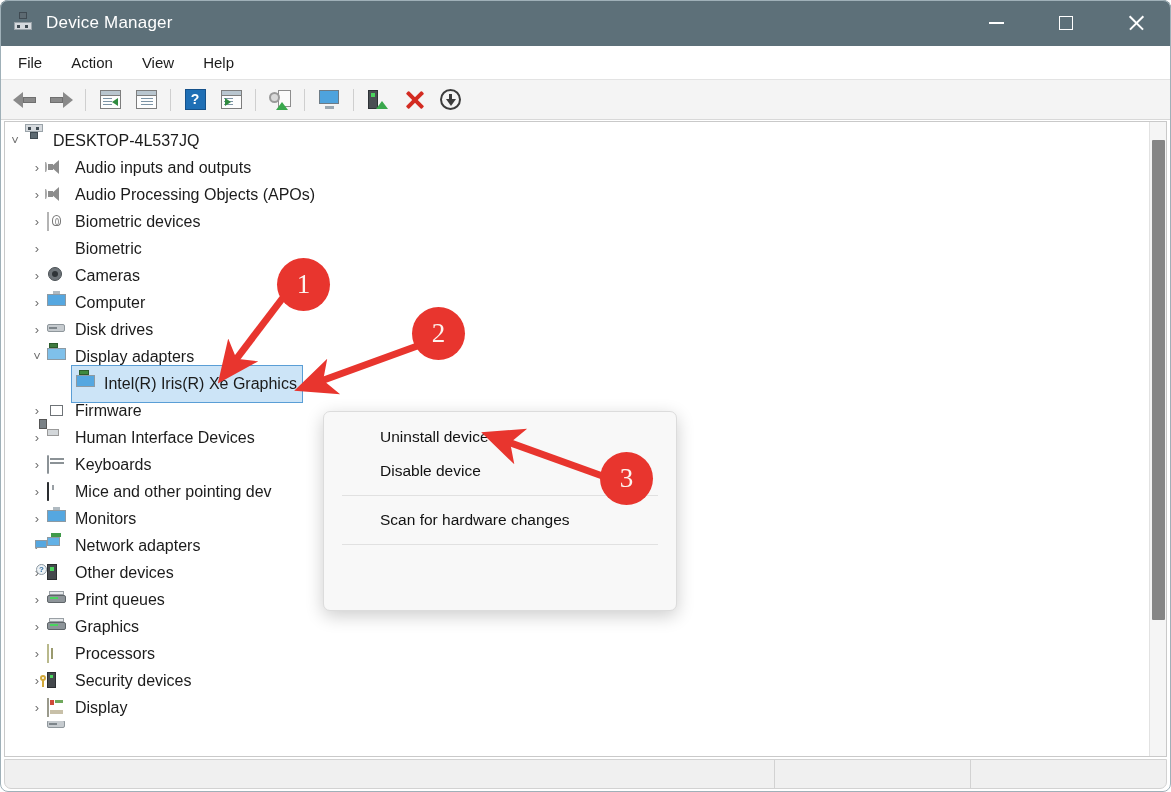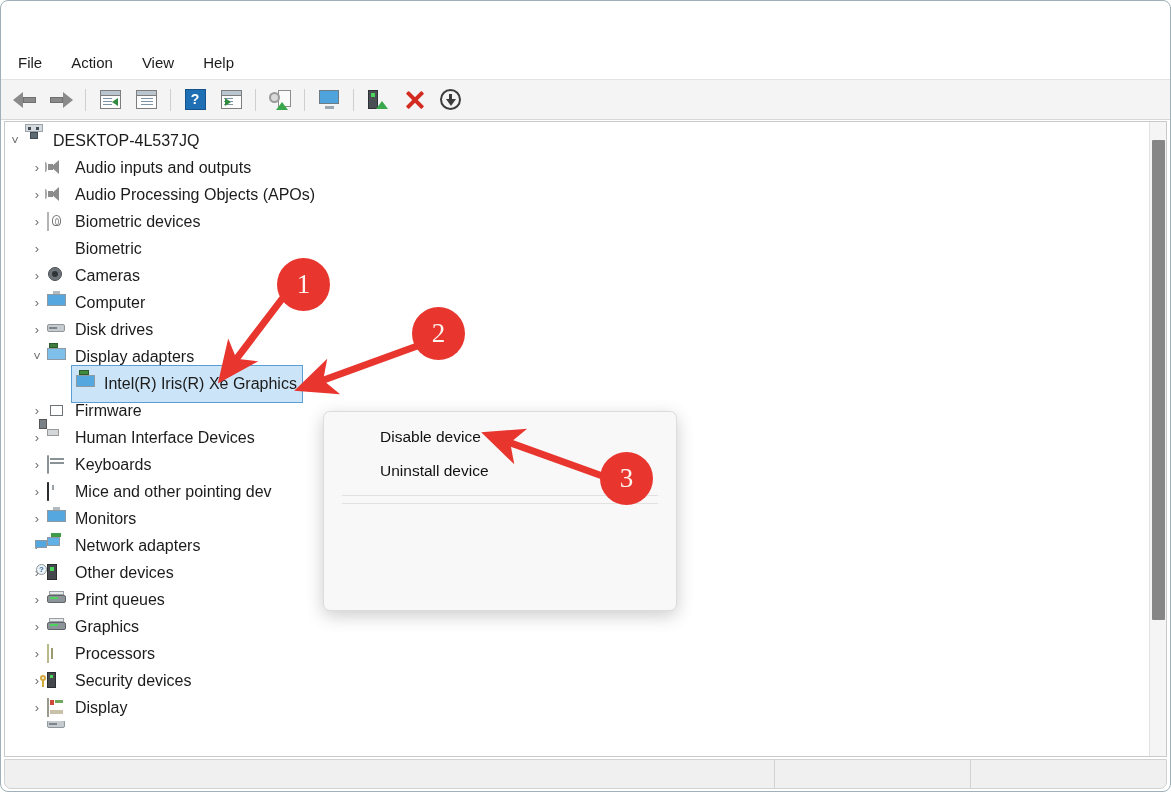--- a/index.html
+++ b/index.html
@@ -425,20 +425,43 @@
     position: absolute; inset: 0;
     border: 1px solid #9fb0b8; border-radius: 8px;
     pointer-events: none; z-index: 60;
   }
 </style>
 </head>
 <body>
 
 <div id="app">
 
+  <div class="titlebar">
+    <span class="title-icon">
+      <span class="ic-dev" style="width:20px;height:18px;display:block;">
+        <span class="a"></span>
+          <span class="b"></span>
+          <span class="c"></span>
+          <span class="d"></span>
+      </span>
+    </span>
+    <span class="title-text">Device Manager</span>
+
+    <div class="wincontrols">
+      <div class="winbtn">
+        <span class="gl-min"></span>
+      </div>
+      <div class="winbtn">
+        <span class="gl-max"></span>
+      </div>
+      <div class="winbtn">
+        <span class="gl-close"></span>
+      </div>
+    </div>
+  </div>
 
   <div class="menubar">
     <div class="menuitem">File</div>
     <div class="menuitem">Action</div>
     <div class="menuitem">View</div>
     <div class="menuitem">Help</div>
   </div>
 
   <div class="toolbar">
     <div class="tb">
@@ -695,23 +718,24 @@
       </div>
 
     </div>
 
     <div class="sbtrack">
       <div class="sbthumb"></div>
     </div>
   </div>
 
   <div class="ctxmenu">
+    <div class="ctxitem">Uninstall device</div>
     <div class="ctxitem">Disable device</div>
-    <div class="ctxitem">Uninstall device</div>
     <div class="ctxsep"></div>
+    <div class="ctxitem">Scan for hardware changes</div>
     <div class="ctxsep"></div>
   </div>
 
   <svg class="annot-svg" viewBox="0 0 1171 792">
     <defs>
       <marker id="ah" markerWidth="6" markerHeight="6" refX="3.6" refY="3" orient="auto">
         <path d="M6,3 L0,0.3 L1.6,3 L0,5.7 Z" fill="#e8352e"></path>
       </marker>
     </defs>
     <line x1="285" y1="295" x2="228" y2="370" stroke="#e8352e" stroke-width="7" marker-end="url(#ah)"></line>

